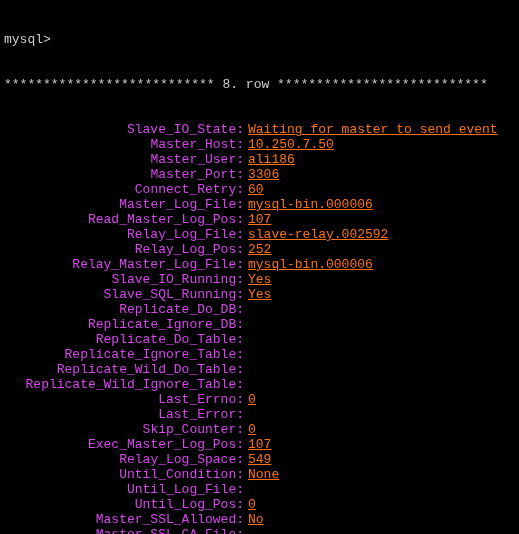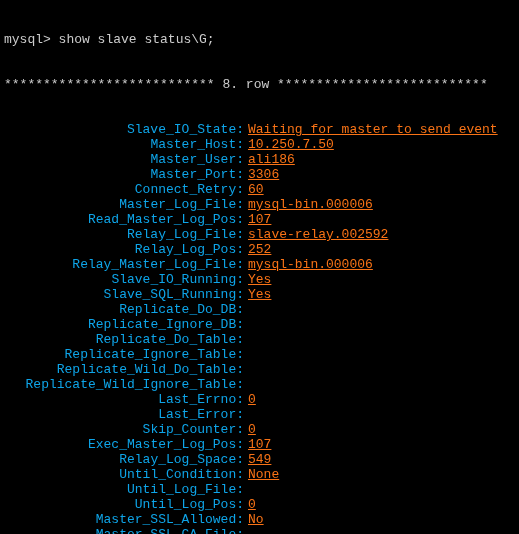--- a/index.html
+++ b/index.html
@@ -18,37 +18,37 @@
     padding: 2px 4px;
     white-space: pre;
   }
   .row {
     display: flex;
   }
   .label {
     display: inline-block;
     width: 240px;
     text-align: right;
-    color: #0ea5e9;
+    color: #d946ef;
   }
   .value {
     display: inline-block;
     padding-left: 4px;
     color: #f97316;
     text-decoration: underline;
   }
   .rowmarker {
     color: #ccc;
   }
 </style>
 </head>
 <body>
 
 <div class="terminal">
   <div class="row">
-    <span>mysql&gt; </span><span>show slave status\G;</span>
+    <span>mysql&gt; </span>
   </div>
   <div class="row rowmarker">
     <span>*************************** 8. row </span><span>***************************</span>
   </div>
   <div id="fields"><div class="row"><span class="label">Slave_IO_State:</span><span class="value">Waiting for master to send event</span></div><div class="row"><span class="label">Master_Host:</span><span class="value">10.250.7.50</span></div><div class="row"><span class="label">Master_User:</span><span class="value">ali186</span></div><div class="row"><span class="label">Master_Port:</span><span class="value">3306</span></div><div class="row"><span class="label">Connect_Retry:</span><span class="value">60</span></div><div class="row"><span class="label">Master_Log_File:</span><span class="value">mysql-bin.000006</span></div><div class="row"><span class="label">Read_Master_Log_Pos:</span><span class="value">107</span></div><div class="row"><span class="label">Relay_Log_File:</span><span class="value">slave-relay.002592</span></div><div class="row"><span class="label">Relay_Log_Pos:</span><span class="value">252</span></div><div class="row"><span class="label">Relay_Master_Log_File:</span><span class="value">mysql-bin.000006</span></div><div class="row"><span class="label">Slave_IO_Running:</span><span class="value">Yes</span></div><div class="row"><span class="label">Slave_SQL_Running:</span><span class="value">Yes</span></div><div class="row"><span class="label">Replicate_Do_DB:</span><span class="value"></span></div><div class="row"><span class="label">Replicate_Ignore_DB:</span><span class="value"></span></div><div class="row"><span class="label">Replicate_Do_Table:</span><span class="value"></span></div><div class="row"><span class="label">Replicate_Ignore_Table:</span><span class="value"></span></div><div class="row"><span class="label">Replicate_Wild_Do_Table:</span><span class="value"></span></div><div class="row"><span class="label">Replicate_Wild_Ignore_Table:</span><span class="value"></span></div><div class="row"><span class="label">Last_Errno:</span><span class="value">0</span></div><div class="row"><span class="label">Last_Error:</span><span class="value"></span></div><div class="row"><span class="label">Skip_Counter:</span><span class="value">0</span></div><div class="row"><span class="label">Exec_Master_Log_Pos:</span><span class="value">107</span></div><div class="row"><span class="label">Relay_Log_Space:</span><span class="value">549</span></div><div class="row"><span class="label">Until_Condition:</span><span class="value">None</span></div><div class="row"><span class="label">Until_Log_File:</span><span class="value"></span></div><div class="row"><span class="label">Until_Log_Pos:</span><span class="value">0</span></div><div class="row"><span class="label">Master_SSL_Allowed:</span><span class="value">No</span></div><div class="row"><span class="label">Master_SSL_CA_File:</span><span class="value"></span></div></div>
   
 </div>
 
 </body></html>

